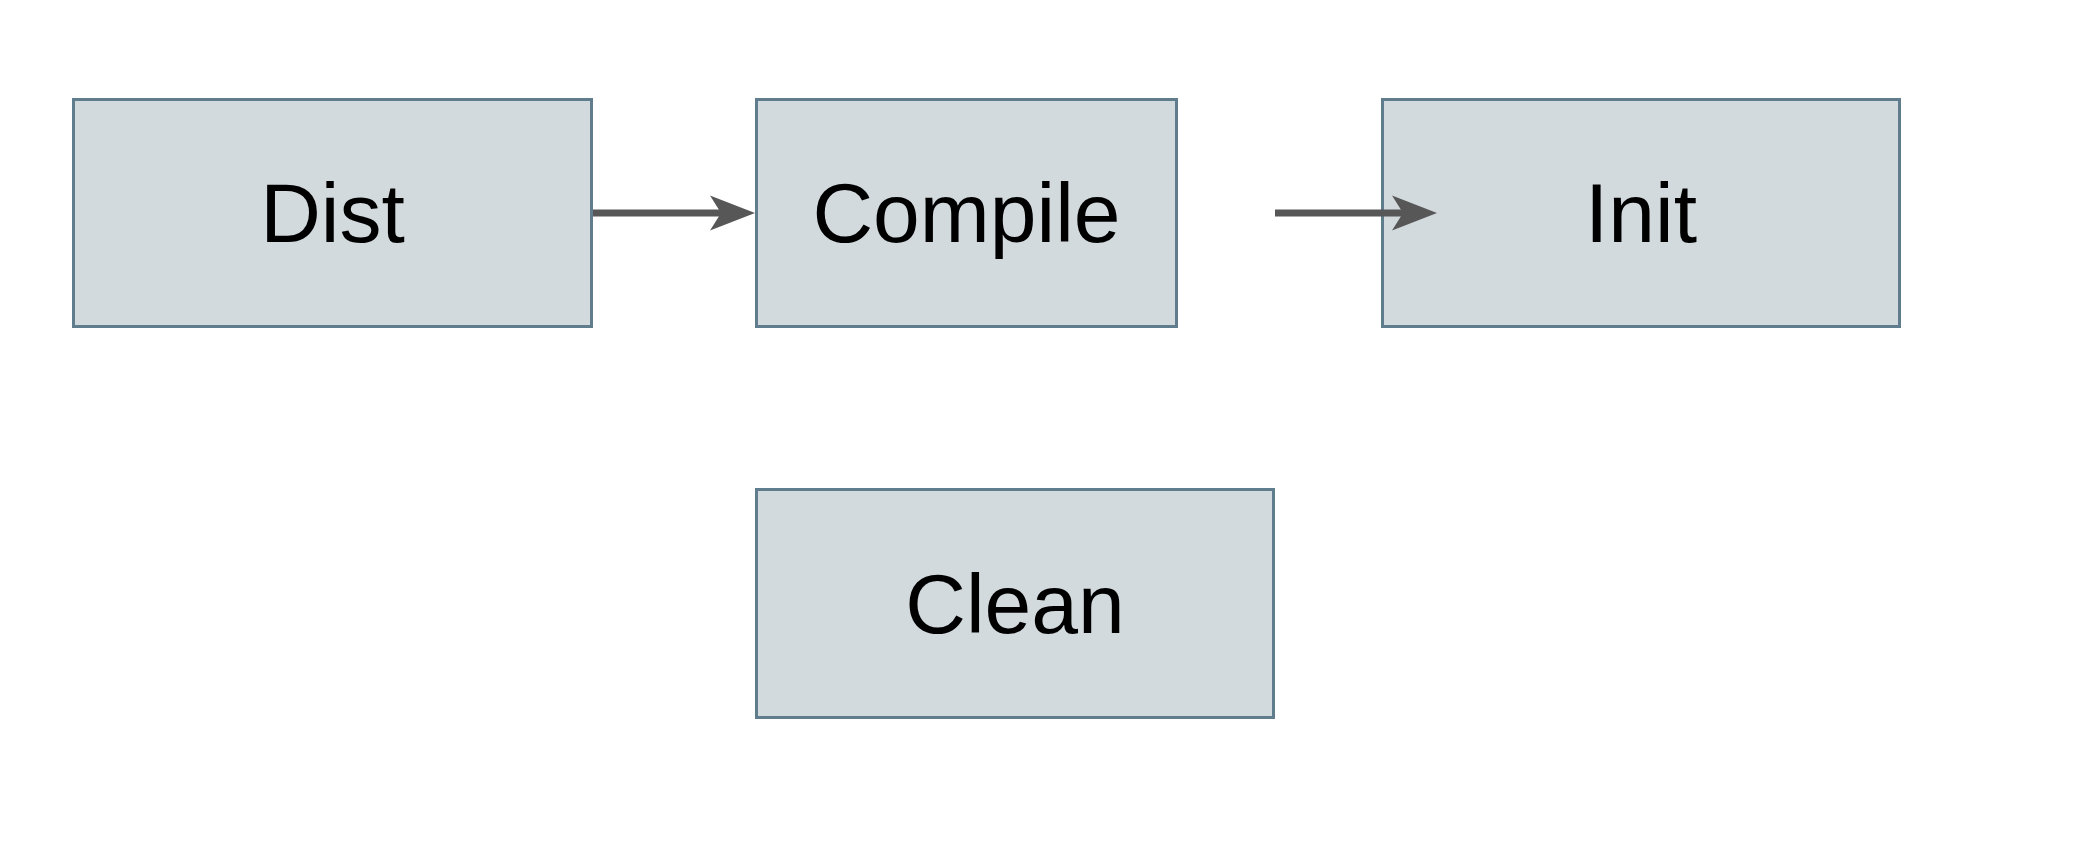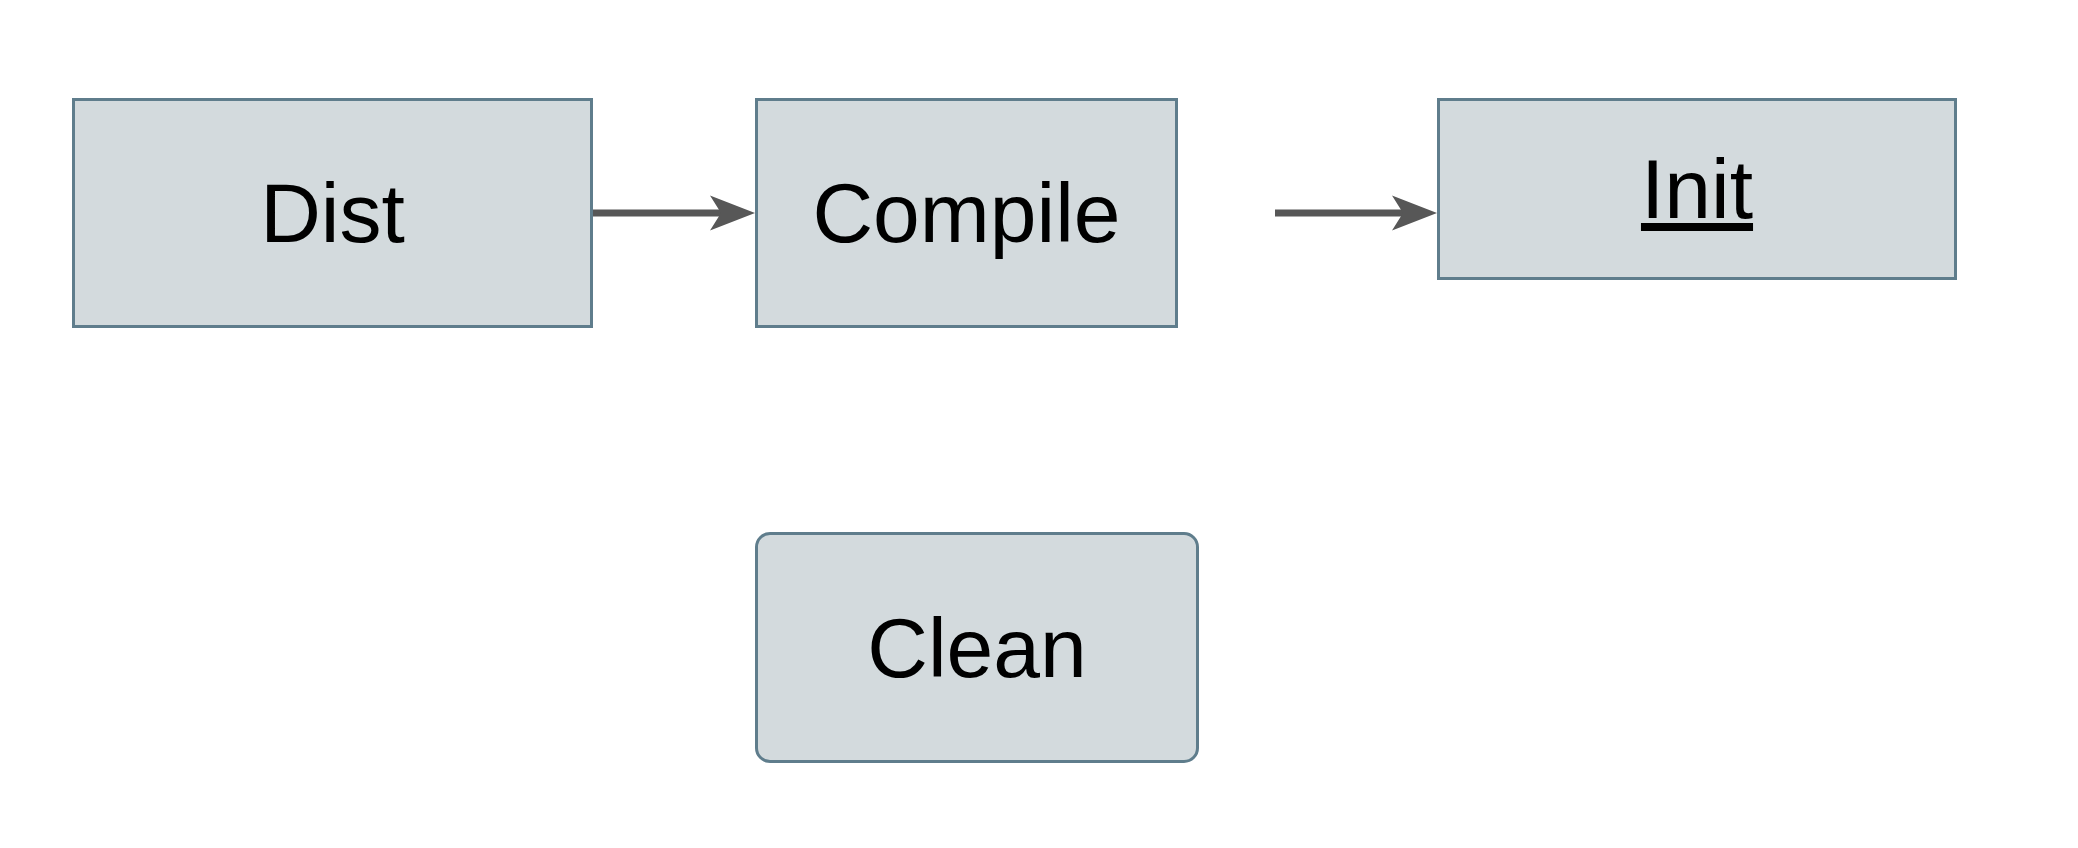--- a/index.html
+++ b/index.html
@@ -32,22 +32,22 @@
     justify-content: center;
   }
   .node .node-label {
     font-size: 84px;
     line-height: 1;
     color: var(--label-text);
     white-space: nowrap;
   }
   #node-dist    { left: 72px;   top: 98px;  width: 521px; height: 230px; align-items: center; }
   #node-compile { left: 755px;  top: 98px;  width: 423px; height: 230px; }
-  #node-init    { left: 1437px; top: 98px;  width: 520px; height: 182px; text-decoration: underline; }
-  #node-clean   { left: 755px;  top: 532px; width: 444px; height: 231px; border-radius: 15px; }
+  #node-init    { left: 1381px; top: 98px;  width: 520px; height: 230px; }
+  #node-clean   { left: 755px;  top: 488px; width: 520px; height: 231px; }
   .edges {
     position: absolute;
     left: 0; top: 0;
     width: 2078px;
     height: 848px;
     pointer-events: none;
   }
   .edges .edge-line {
     stroke: var(--arrow);
     stroke-width: 7;

